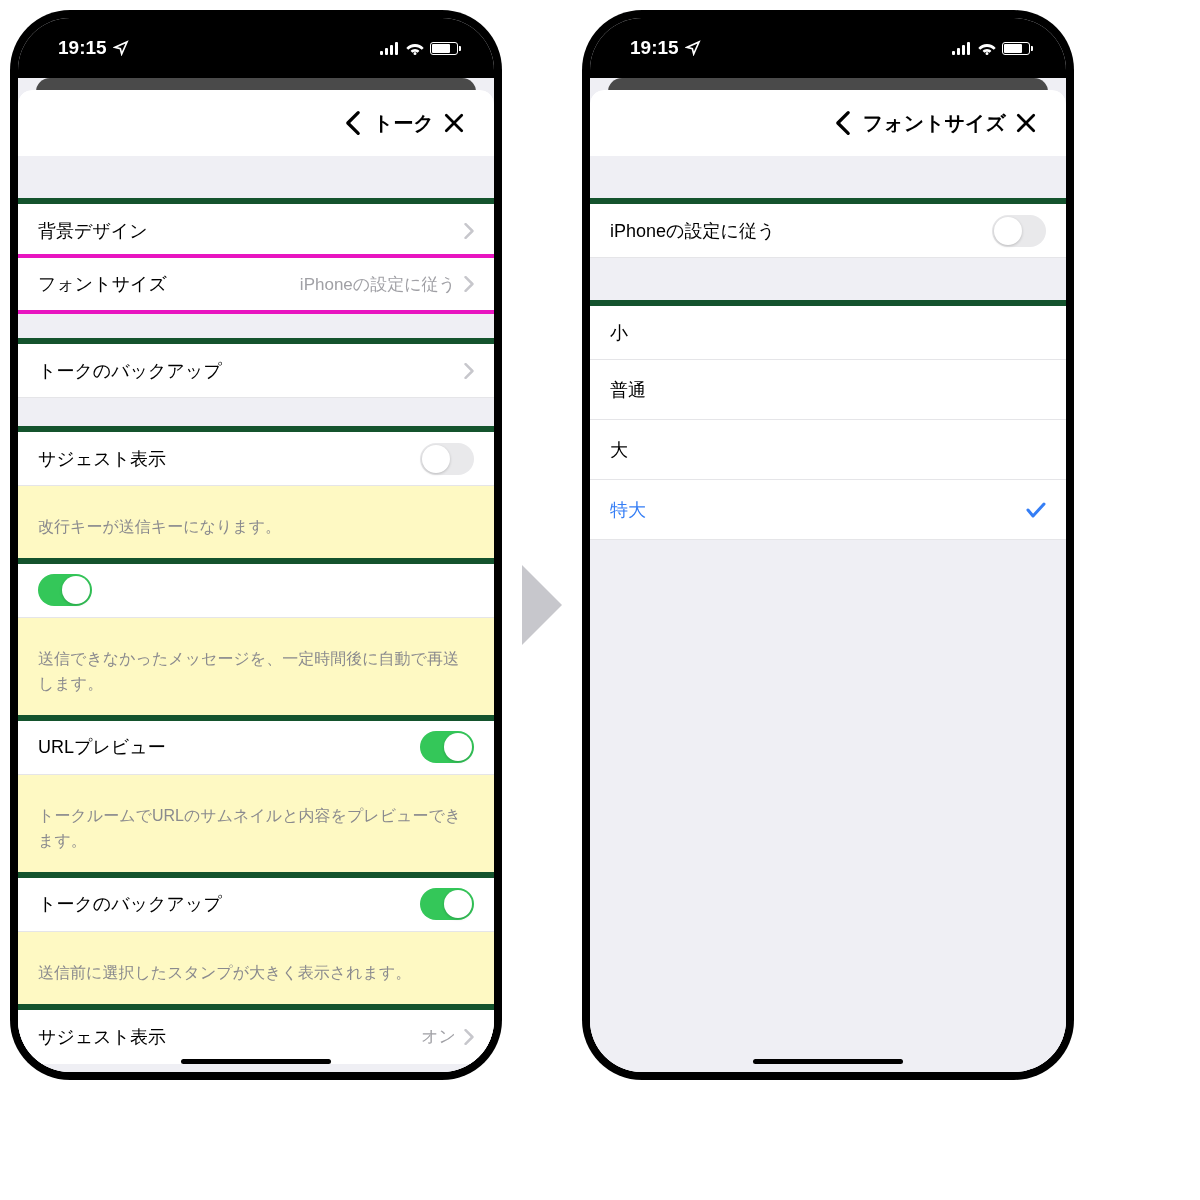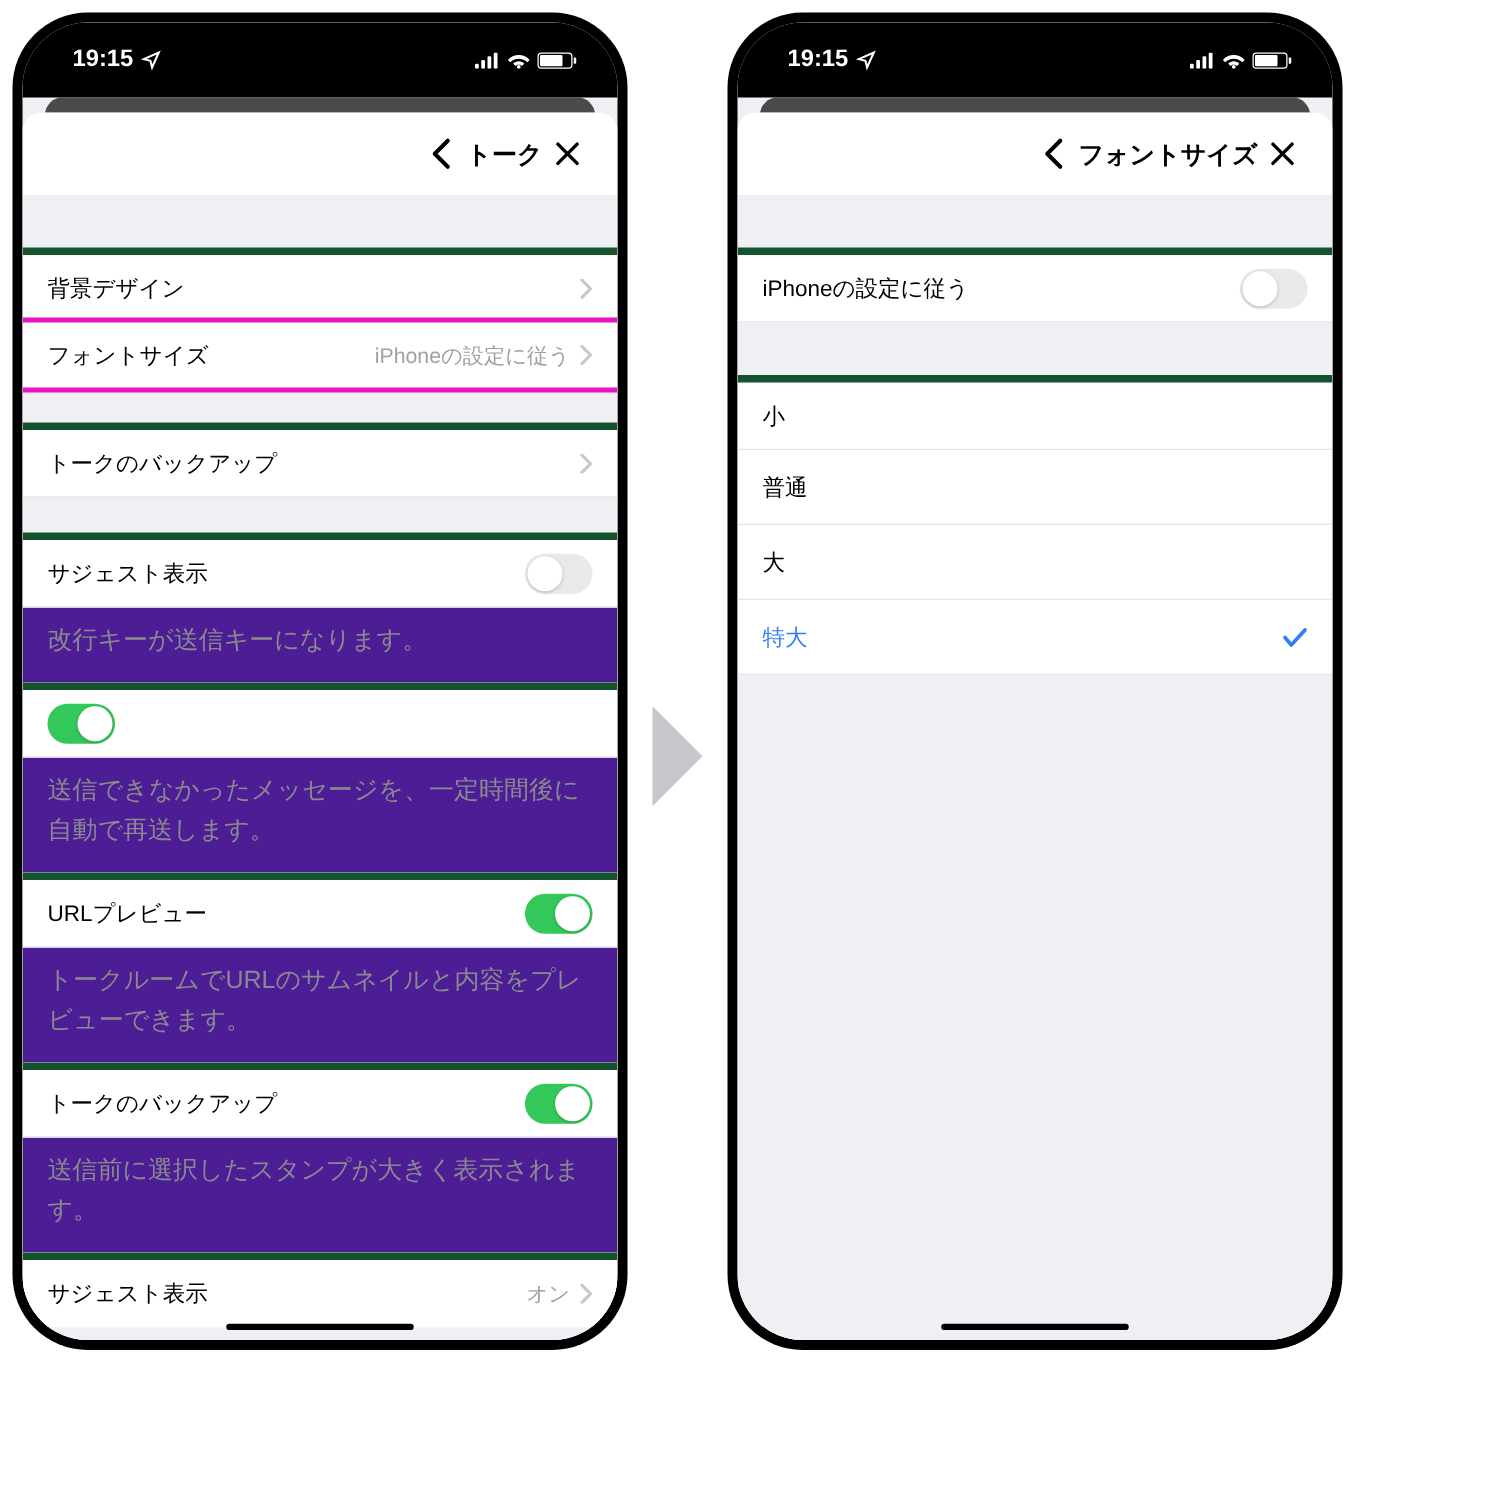--- a/index.html
+++ b/index.html
@@ -16,21 +16,21 @@
 .nav-title { font-size: 20px; font-weight: 700; color: #000; }
 .nav-btn { width: 40px; height: 40px; display: flex; align-items: center; justify-content: center; color: #000; }
 .content { flex: 1; overflow: hidden; background: #efeff4; }
 .gap { height: 42px; background: #efeff4; }
 .gap-sm { height: 28px; background: #efeff4; }
 .cell { background: #fff; min-height: 60px; display: flex; align-items: center; padding: 0 20px; font-size: 18px; color: #000; position: relative; border-bottom: 1px solid #e5e5e8; }
 .cell:last-of-type { border-bottom: none; }
 .cell-label { flex: 1; }
 .cell-value { color: #a0a0a5; font-size: 17px; margin-right: 8px; }
 .chev { color: #c7c7cc; }
-.desc { background: #4c1d95; color: #8a8a8e; font-size: 20px; padding: 10px 20px 18px 20px; line-height: 1.6; }
+.desc { background: #fef9c3; color: #8a8a8e; font-size: 16px; padding: 28px 20px 18px 20px; line-height: 1.6; }
 .toggle { width: 54px; height: 32px; border-radius: 16px; position: relative; }
 .toggle-off { background: #e9e9eb; }
 .toggle-on { background: #34c759; }
 .knob { width: 28px; height: 28px; border-radius: 50%; background: #fff; position: absolute; top: 2px; box-shadow: 0 1px 3px rgba(0,0,0,0.2); }
 .toggle-off .knob { left: 2px; }
 .toggle-on .knob { right: 2px; }
 .highlight { border: 4px solid #e815c0; border-radius: 4px; margin: -4px; }
 .group-top { border-top: 6px solid #14532d; }
 .arrow-between { width: 60px; display: flex; align-items: center; justify-content: center; align-self: center; height: 1070px; margin-top: 10px; }
 .home-ind { position: absolute; bottom: 8px; left: 50%; transform: translateX(-50%); width: 150px; height: 5px; background: #000; border-radius: 3px; }

